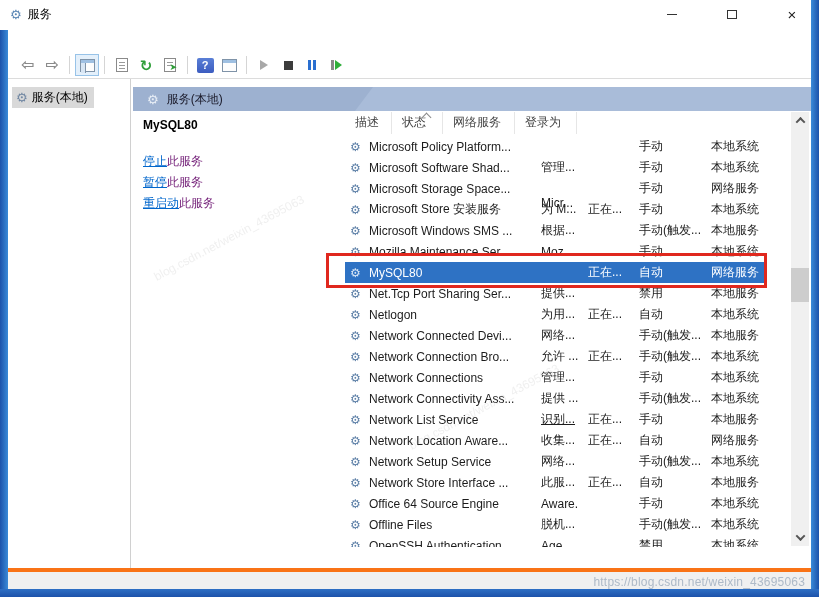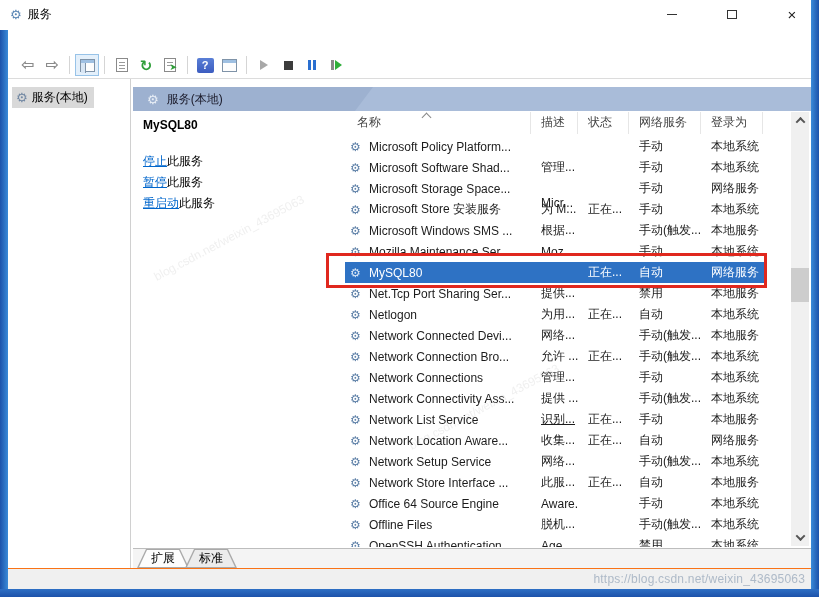--- a/index.html
+++ b/index.html
@@ -54,21 +54,21 @@
   
   .pane-header{left:133px;top:87px;width:678px;height:24px;background:#a9bcd9;}
   .pane-header .tab-part{position:absolute;left:0;top:0;width:240px;height:24px;background:#9db1d0;clip-path:polygon(0 0,240px 0,222px 100%,0 100%);}
   .pane-header-inner{position:absolute;left:14px;top:0;height:24px;display:flex;align-items:center;gap:8px;font-size:12px;color:#1a1a2a;}
   .pane-header-inner .gear{color:#e8eef6;}
 
   .desc-pane{left:135px;top:111px;width:210px;height:437px;background:#fff;}
   .svc-name{position:absolute;left:8px;top:7px;font-size:12px;font-weight:bold;color:#000;}
   .svc-links{position:absolute;left:8px;top:42px;display:flex;flex-direction:column;gap:4px;font-size:12px;}
   .svc-link .act{color:#0066cc;text-decoration:underline;cursor:pointer;}
-  .svc-link .rest{color:#000000;}
+  .svc-link .rest{color:#701a75;}
 
   
   .list-header{left:345px;top:112px;width:420px;height:22px;background:#fff;display:flex;font-size:12px;color:#444;}
   .hcell{height:22px;display:flex;align-items:flex-end;padding:0 0 3px 10px;border-right:1px solid #e6e6e6;overflow:hidden;white-space:nowrap;}
   .sort-chevron{position:absolute;left:78px;top:2px;width:7px;height:7px;border-left:1px solid #888;border-top:1px solid #888;transform:rotate(45deg);}
   .rows-clip{left:345px;top:136px;width:422px;height:411px;overflow:hidden;background:#fff;}
   .srow{position:relative;width:420px;height:21px;display:flex;align-items:center;font-size:12px;color:#1c1c1c;}
   .srow .cell{overflow:hidden;white-space:nowrap;padding-left:10px;}
   .srow .c-name{padding-left:24px;position:relative;}
   .srow .row-gear{position:absolute;left:5px;top:50%;transform:translateY(-50%);font-size:12px;color:#5b7ea6;}
@@ -87,21 +87,21 @@
   
   .red-box{left:326px;top:253px;width:441px;height:35px;border:3px solid #e0281e;pointer-events:none;z-index:50;}
 
   
   .tabstrip{left:133px;top:548px;width:678px;height:20px;background:#f4f4f4;border-top:1px solid #bdbdbd;display:flex;padding-left:4px;}
   .btab{position:relative;height:19px;margin-right:-4px;padding:0 14px;display:flex;align-items:center;font-size:12px;color:#000;
         clip-path:polygon(9px 0,calc(100% - 9px) 0,100% 100%,0 100%);background:#a9a9a9;}
   .btab>span{position:relative;z-index:2;}
   .btab::before{content:"";position:absolute;inset:1px;clip-path:polygon(9px 0,calc(100% - 9px) 0,calc(100% - 1px) 100%,1px 100%);background:#ececec;}
   .btab.active::before{background:#fdfdfd;}
-  .statusbar{left:8px;top:568px;width:803px;height:21px;background:#f0f0f0;border-top:1px solid #f97316;}
+  .statusbar{left:8px;top:568px;width:803px;height:21px;background:#f0f0f0;border-top:4px solid #f97316;}
   .wm-bottom{position:absolute;right:6px;top:3px;font-size:12px;color:rgba(170,182,197,0.95);letter-spacing:0.2px;}
   .wm-diag{position:absolute;font-size:12px;color:rgba(140,140,140,0.14);transform:rotate(-28deg);white-space:nowrap;pointer-events:none;}
 </style>
 </head>
 <body>
 
 <div class="window">
 
   <div class="abs titlebar">
     <span class="title-icon">⚙</span>
@@ -206,21 +206,20 @@
     <div class="svc-links" id="svc-links">
         <div class="svc-link"><span class="act">停止</span><span class="rest">此服务</span></div>
         <div class="svc-link"><span class="act">暂停</span><span class="rest">此服务</span></div>
         <div class="svc-link"><span class="act">重启动</span><span class="rest">此服务</span></div>
       </div>
     <div class="wm-diag" style="left:10px;top:120px;">blog.csdn.net/weixin_43695063</div>
   </div>
 
   <div class="abs list-header" id="list-header">
     <div class="sort-chevron"></div>
-  <div class="hcell" style="width: 186px; padding-left: 12px;">名称</div>
       <div class="hcell" style="width: 47px;">描述</div>
       <div class="hcell" style="width: 51px;">状态</div>
       <div class="hcell" style="width: 72px;">网络服务</div>
       <div class="hcell" style="width: 62px;">登录为</div>
     </div>
 
   <div class="abs rows-clip" id="rows">
       <div class="srow">
         <div class="cell c-name" style="width: 186px;"><span class="row-gear">⚙</span>Microsoft Policy Platform...</div>
         <div class="cell" style="width: 47px;"></div>
@@ -370,26 +369,18 @@
         <div class="chev up"></div>
       </div>
     <div class="vs-thumb"></div>
     <div class="vs-btn vs-down">
         <div class="chev down"></div>
       </div>
   </div>
 
   <div class="abs red-box"></div>
 
-  <div class="abs tabstrip" id="tabstrip">
-      <div class="btab active">
-        <span>扩展</span>
-      </div>
-      <div class="btab">
-        <span>标准</span>
-      </div>
-    </div>
 
   <div class="abs statusbar">
     <span class="wm-bottom">https://blog.csdn.net/weixin_43695063</span>
   </div>
 
 </div>
 
 </body></html>

